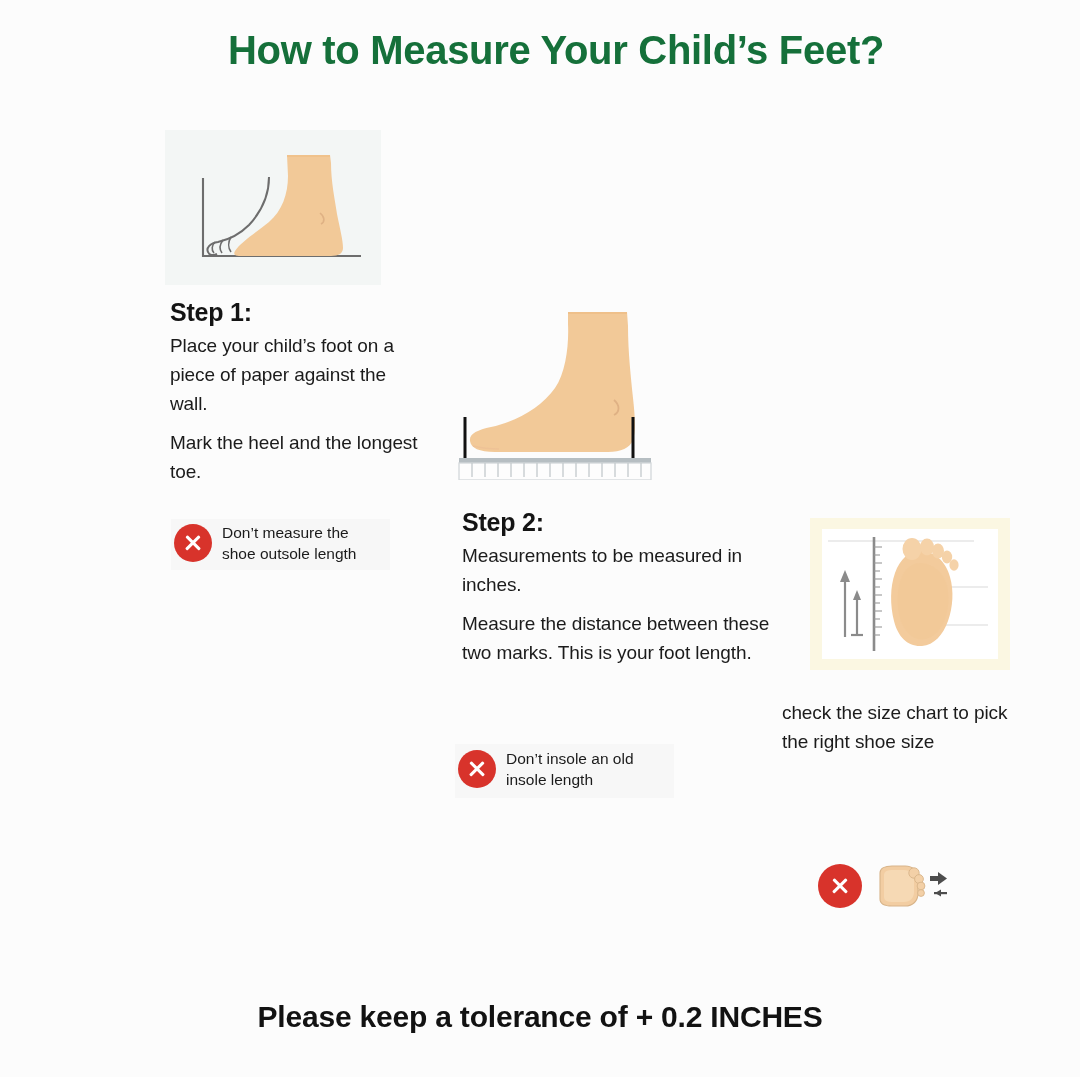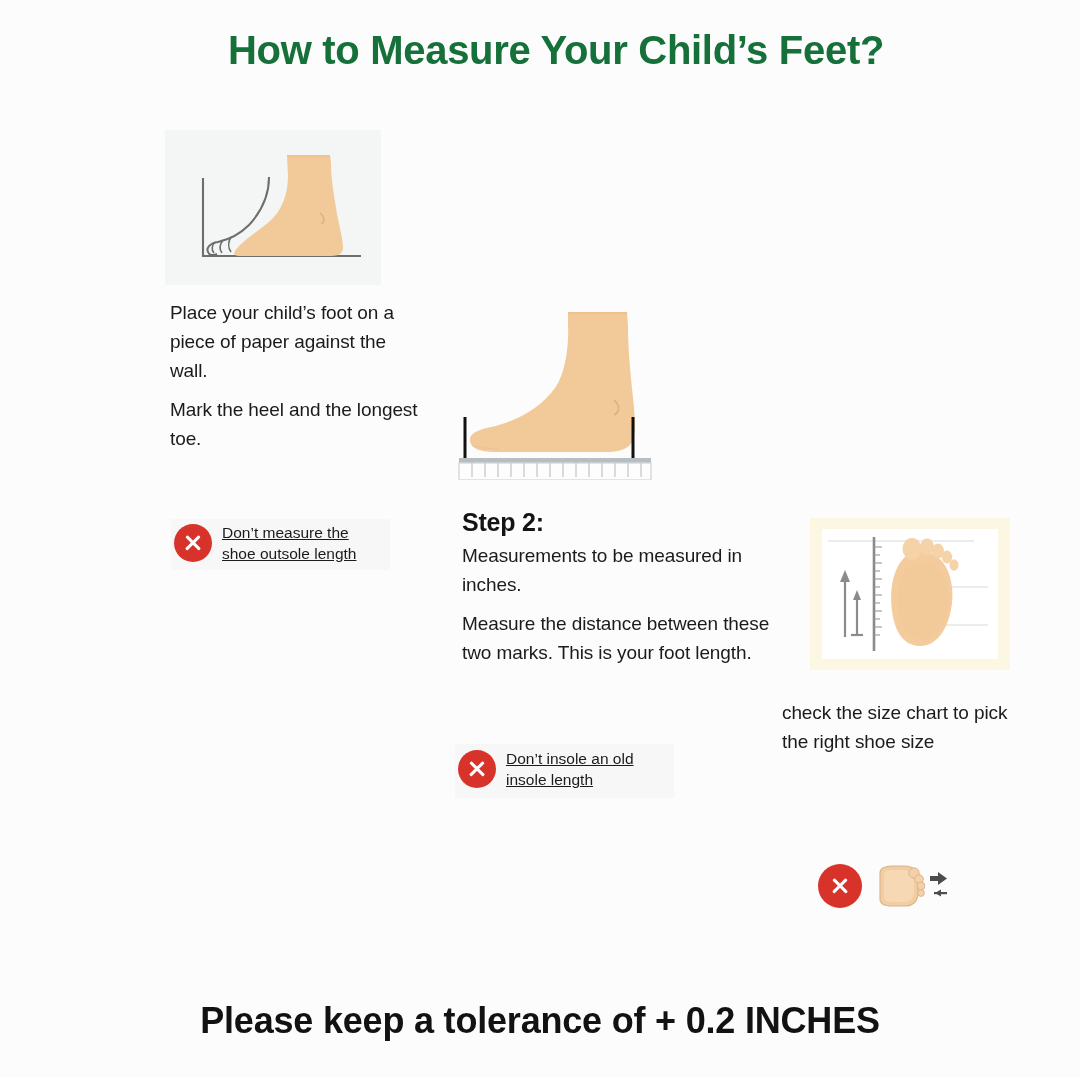--- a/index.html
+++ b/index.html
@@ -79,21 +79,20 @@
     border-radius: 1px;
     transform-origin: center;
   }
   .warn-circle::before { transform: translate(-50%, -50%) rotate(45deg); }
   .warn-circle::after  { transform: translate(-50%, -50%) rotate(-45deg); }
   .warn-text {
     font-size: 15.5px;
     line-height: 20.5px;
     color: #1b1b1b;
     padding-top: 1px;
-    text-decoration: underline;
   }
 
   
   #step1-image {
     position: absolute;
     left: 165px;
     top: 130px;
     width: 216px;
     height: 155px;
     background: #f3f6f5;
@@ -115,21 +114,21 @@
   #step3-text   { position: absolute; left: 782px; top: 698px; width: 250px; }
   #step3-warn   { position: absolute; left: 818px; top: 862px; width: 170px; }
 
   
   #footer {
     position: absolute;
     left: 0;
     top: 1000px;
     width: 1080px;
     text-align: center;
-    font-size: 36px;
+    font-size: 30px;
     font-weight: bold;
     color: #121212;
     letter-spacing: -0.2px;
     white-space: nowrap;
   }
 
   svg { display: block; }
 </style>
 </head>
 <body>
@@ -154,20 +153,21 @@
                L74 126 C70 126 68 124 70 121
                C76 112 92 102 104 92 C117 81 123 64 123 46 Z" fill="#f2c998"></path>
 
       <path d="M122 26 L165 26" fill="none" stroke="#efbf88" stroke-width="1.6"></path>
 
       <path d="M155 83 C160 87 160 92 156 94" fill="none" stroke="#dfb184" stroke-width="1.6"></path>
     </svg>
   </div>
 
   <div id="step1-text">
+    <div class="step-head">Step 1:</div>
     <div class="step-body">
       <p>Place your child’s foot on a piece of paper against the wall.</p>
       <p>Mark the heel and the longest toe.</p>
     </div>
   </div>
 
   <div id="step1-warn" class="warn">
     <div class="warn-circle"></div>
     <div class="warn-text">Don’t measure the shoe outsole length</div>
   </div>

